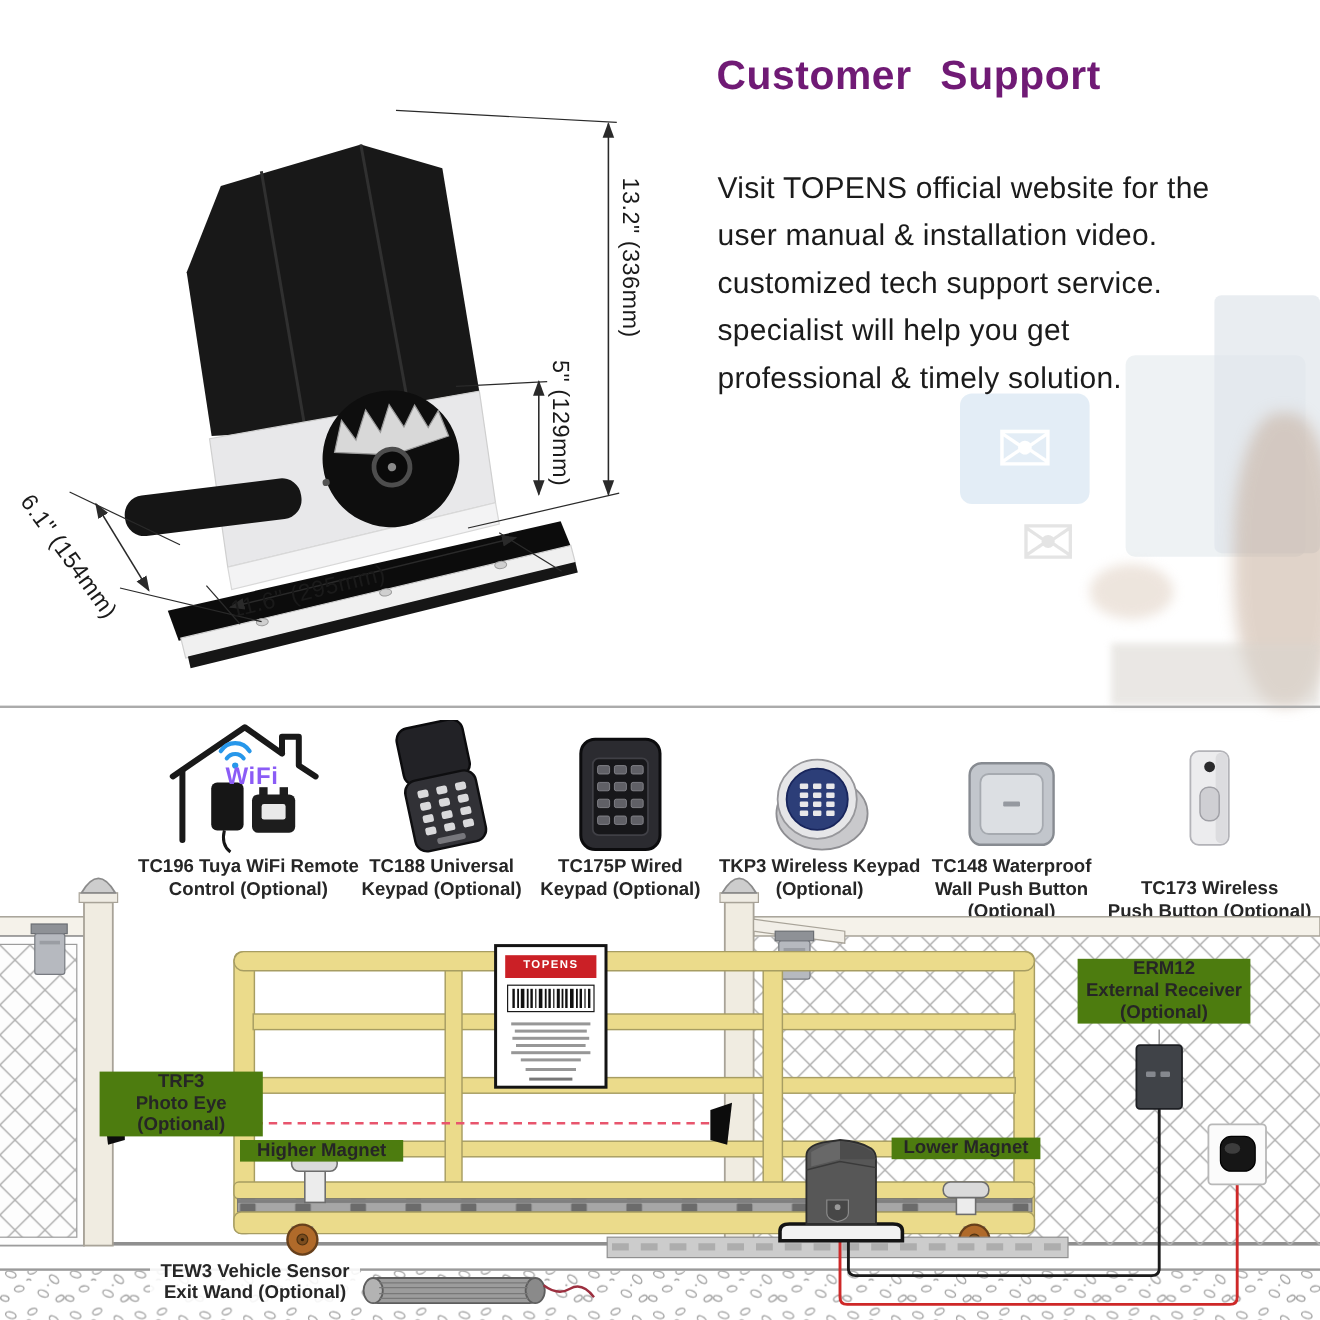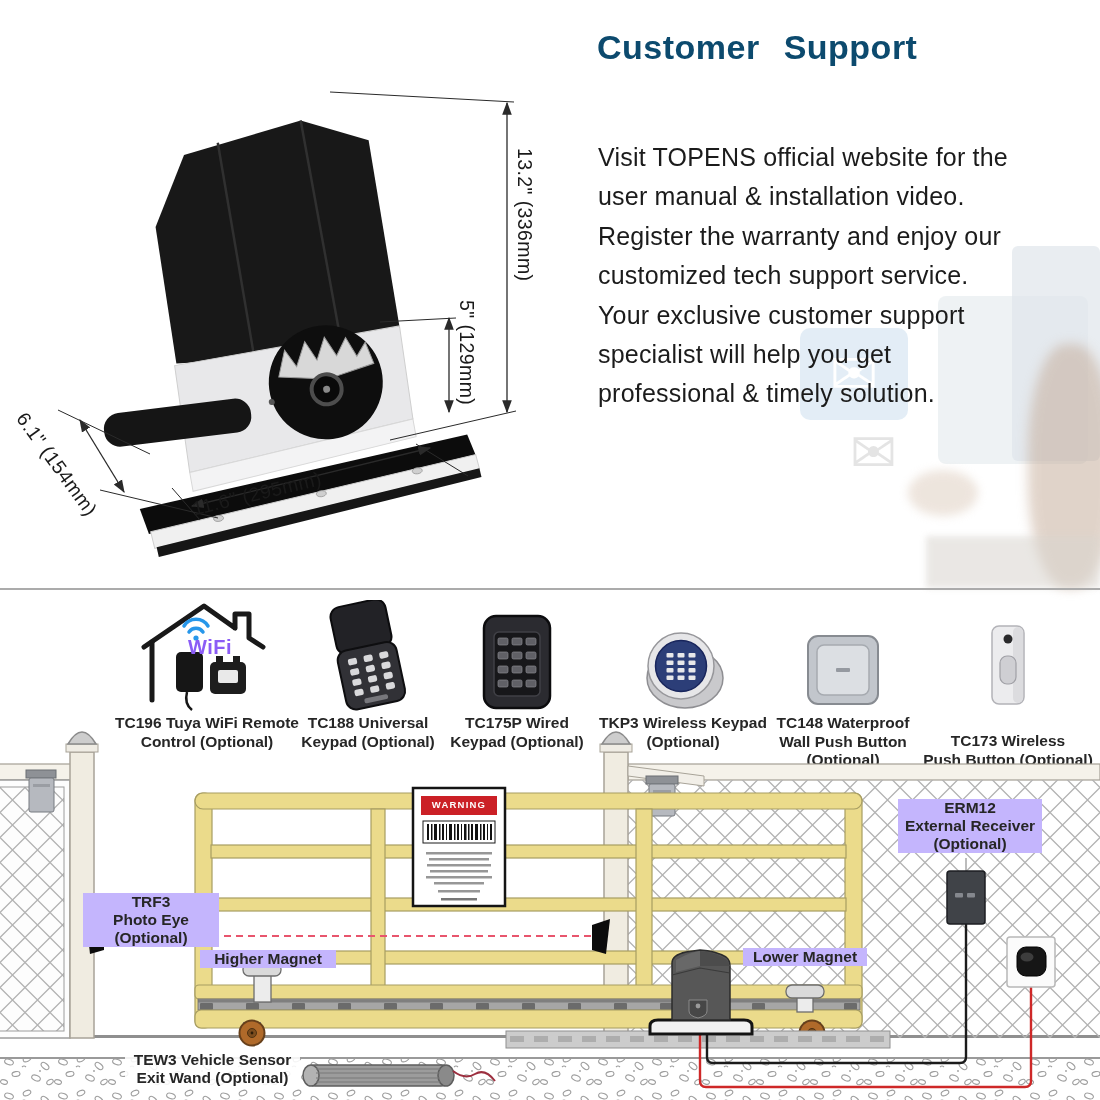--- a/index.html
+++ b/index.html
@@ -1,41 +1,41 @@
 <!DOCTYPE html>
 <html><head>
 <meta charset="utf-8">
 <style>
   html,body{margin:0;padding:0;background:#fff;}
   #canvas{position:relative;width:1100px;height:1100px;background:#fff;overflow:hidden;
           font-family:"Liberation Sans",sans-serif;color:#222;}
   
-  .support-title{position:absolute;left:597px;top:28px;font-size:34px;font-weight:bold;
-                 color:#0c4a6e;letter-spacing:.5px;word-spacing:14px;}
+  .support-title{position:absolute;left:597px;top:44px;font-size:34px;font-weight:bold;
+                 color:#701a75;letter-spacing:.5px;word-spacing:14px;}
   .support-text{position:absolute;left:598px;top:138px;width:480px;font-size:25px;
                 line-height:39.4px;color:#1b1b1b;letter-spacing:.2px;}
   .support-text span{display:block;white-space:nowrap;}
   .dim-label{position:absolute;font-size:19.5px;color:#1a1a1a;letter-spacing:.4px;
              transform-origin:0 0;white-space:nowrap;}
   .bk{position:absolute;}
   
   .divider{position:absolute;left:0;top:588px;width:1100px;height:1.5px;background:#ababab;}
   
   .acc{position:absolute;display:flex;flex-direction:column;align-items:center;}
   .acc-iconzone{height:113px;display:flex;align-items:flex-end;justify-content:center;}
   .acc-label{margin-top:2px;text-align:center;font-size:15.5px;font-weight:bold;
              color:#262626;line-height:18.5px;}
   .acc-label span{display:block;white-space:nowrap;}
   .wifi-text{position:absolute;left:181px;top:636px;width:58px;text-align:center;
              font-size:20px;font-weight:bold;color:#8b5cf6;letter-spacing:.5px;}
   
   .dlabel{position:absolute;text-align:center;font-size:15.5px;font-weight:bold;
           color:#262626;line-height:18px;z-index:5;}
   .dlabel span{display:block;white-space:nowrap;}
-  .wbg{background:#c4b5fd;padding:0 3px;}
+  .wbg{background:#4d7c0f;padding:0 3px;}
   .warning-txt{position:absolute;left:421px;top:795px;width:76px;height:20px;z-index:6;
                font-size:9.5px;font-weight:bold;color:#fff;letter-spacing:1.2px;
                text-align:center;line-height:20px;}
   svg{position:absolute;}
 </style>
 </head>
 <body>
 
 <div id="canvas">
 
@@ -91,23 +91,21 @@
 
   <div class="dim-label" style="left:536px;top:148px;transform:rotate(90deg);">13.2" (336mm)</div>
   <div class="dim-label" style="left:478px;top:300px;transform:rotate(90deg);">5" (129mm)</div>
   <div class="dim-label" style="left:30px;top:408px;transform:rotate(54deg);">6.1" (154mm)</div>
   <div class="dim-label" style="left:190px;top:498px;transform:rotate(-13.5deg);">11.6" (295mm)</div>
 
   <div class="support-title">Customer Support</div>
   <div class="support-text">
     <span>Visit TOPENS official website for the</span>
     <span>user manual &amp; installation video.</span>
-    <span>Register the warranty and enjoy our</span>
     <span>customized tech support service.</span>
-    <span>Your exclusive customer support</span>
     <span>specialist will help you get</span>
     <span>professional &amp; timely solution.</span>
   </div>
 
   <div class="divider"></div>
 
   <div class="acc" style="left:117px;top:599px;width:180px;">
     <div class="acc-iconzone">
       <svg style="position:static" width="150" height="112" viewBox="0 0 150 112">
         <path d="M12,47 L72,6 L103,28 M103,28 V14 H117 V38 L131,47" fill="none" stroke="#191919" stroke-width="5" stroke-linecap="round" stroke-linejoin="round"></path>
@@ -431,15 +429,15 @@
   <div class="dlabel wbg" style="left:743px;top:948px;width:118px;">Lower Magnet</div>
   <div class="dlabel wbg" style="left:898px;top:799px;width:138px;">
     <span>ERM12</span>
     <span>External Receiver</span>
     <span>(Optional)</span>
   </div>
   <div class="dlabel" style="left:125px;top:1051px;width:175px;background:rgba(255,255,255,0.88);border-radius:4px;">
     <span>TEW3 Vehicle Sensor</span>
     <span>Exit Wand (Optional)</span>
   </div>
-  <div class="warning-txt">WARNING</div>
+  <div class="warning-txt">TOPENS</div>
 
 </div>
 
 </body></html>

